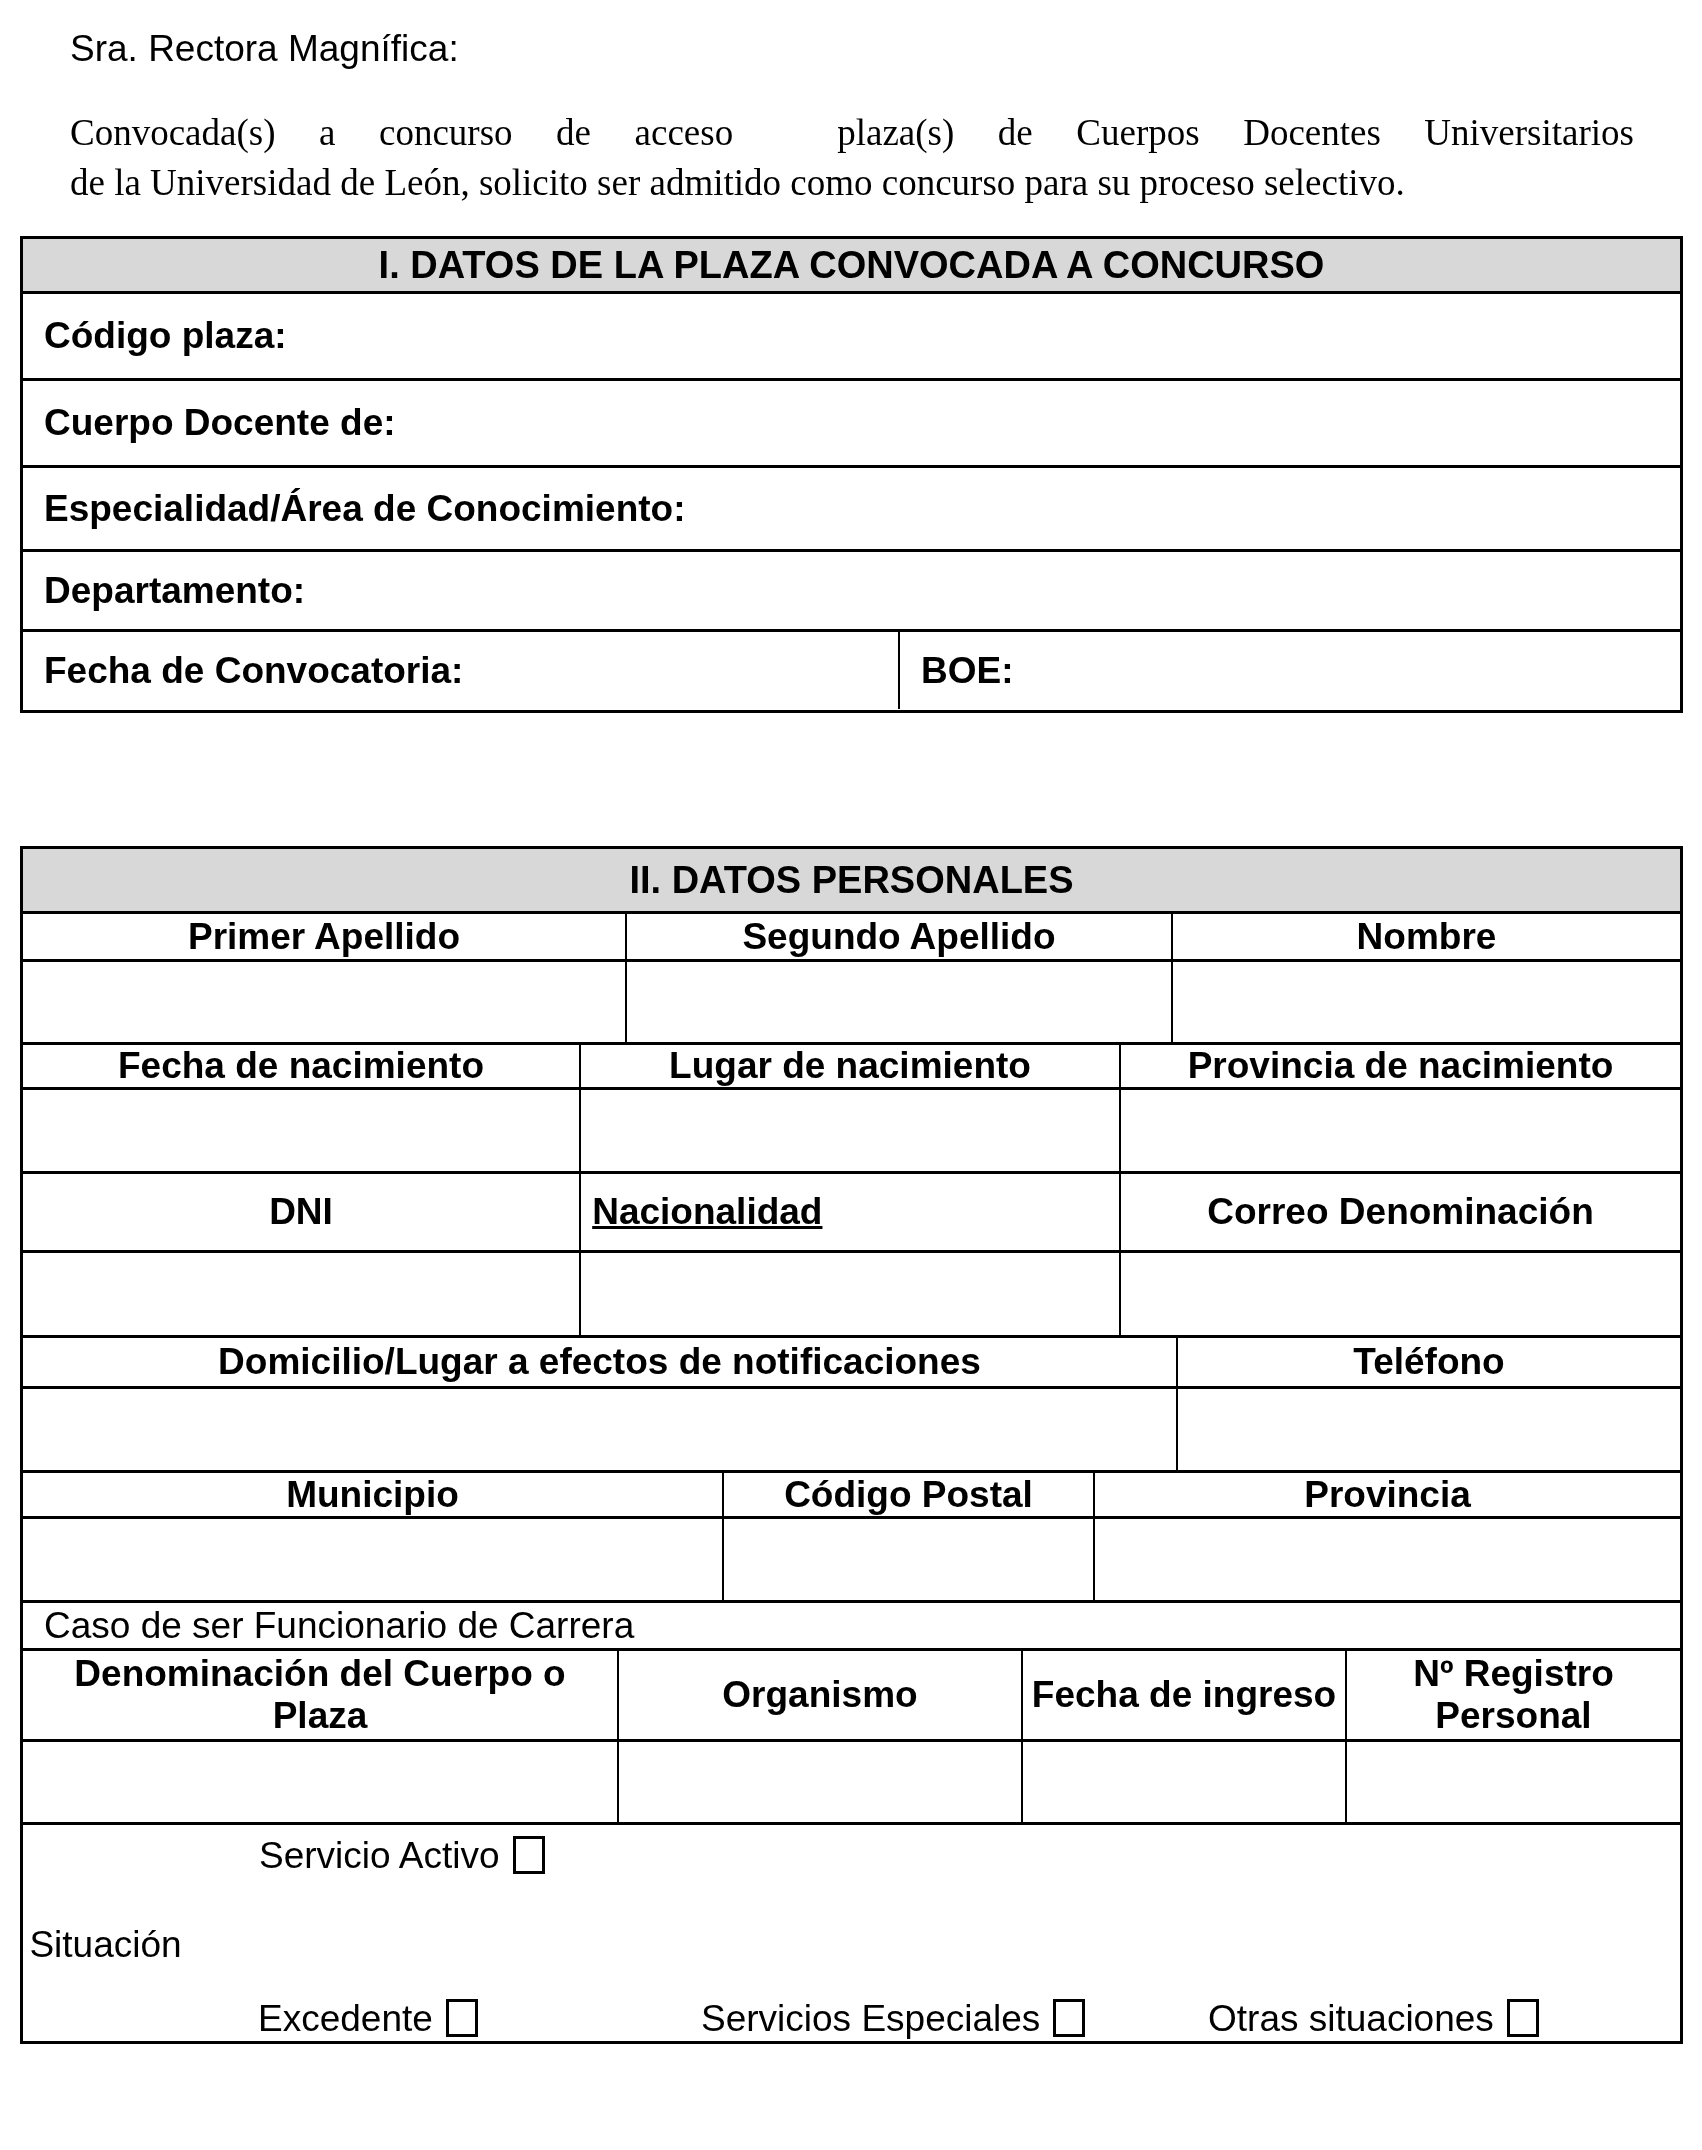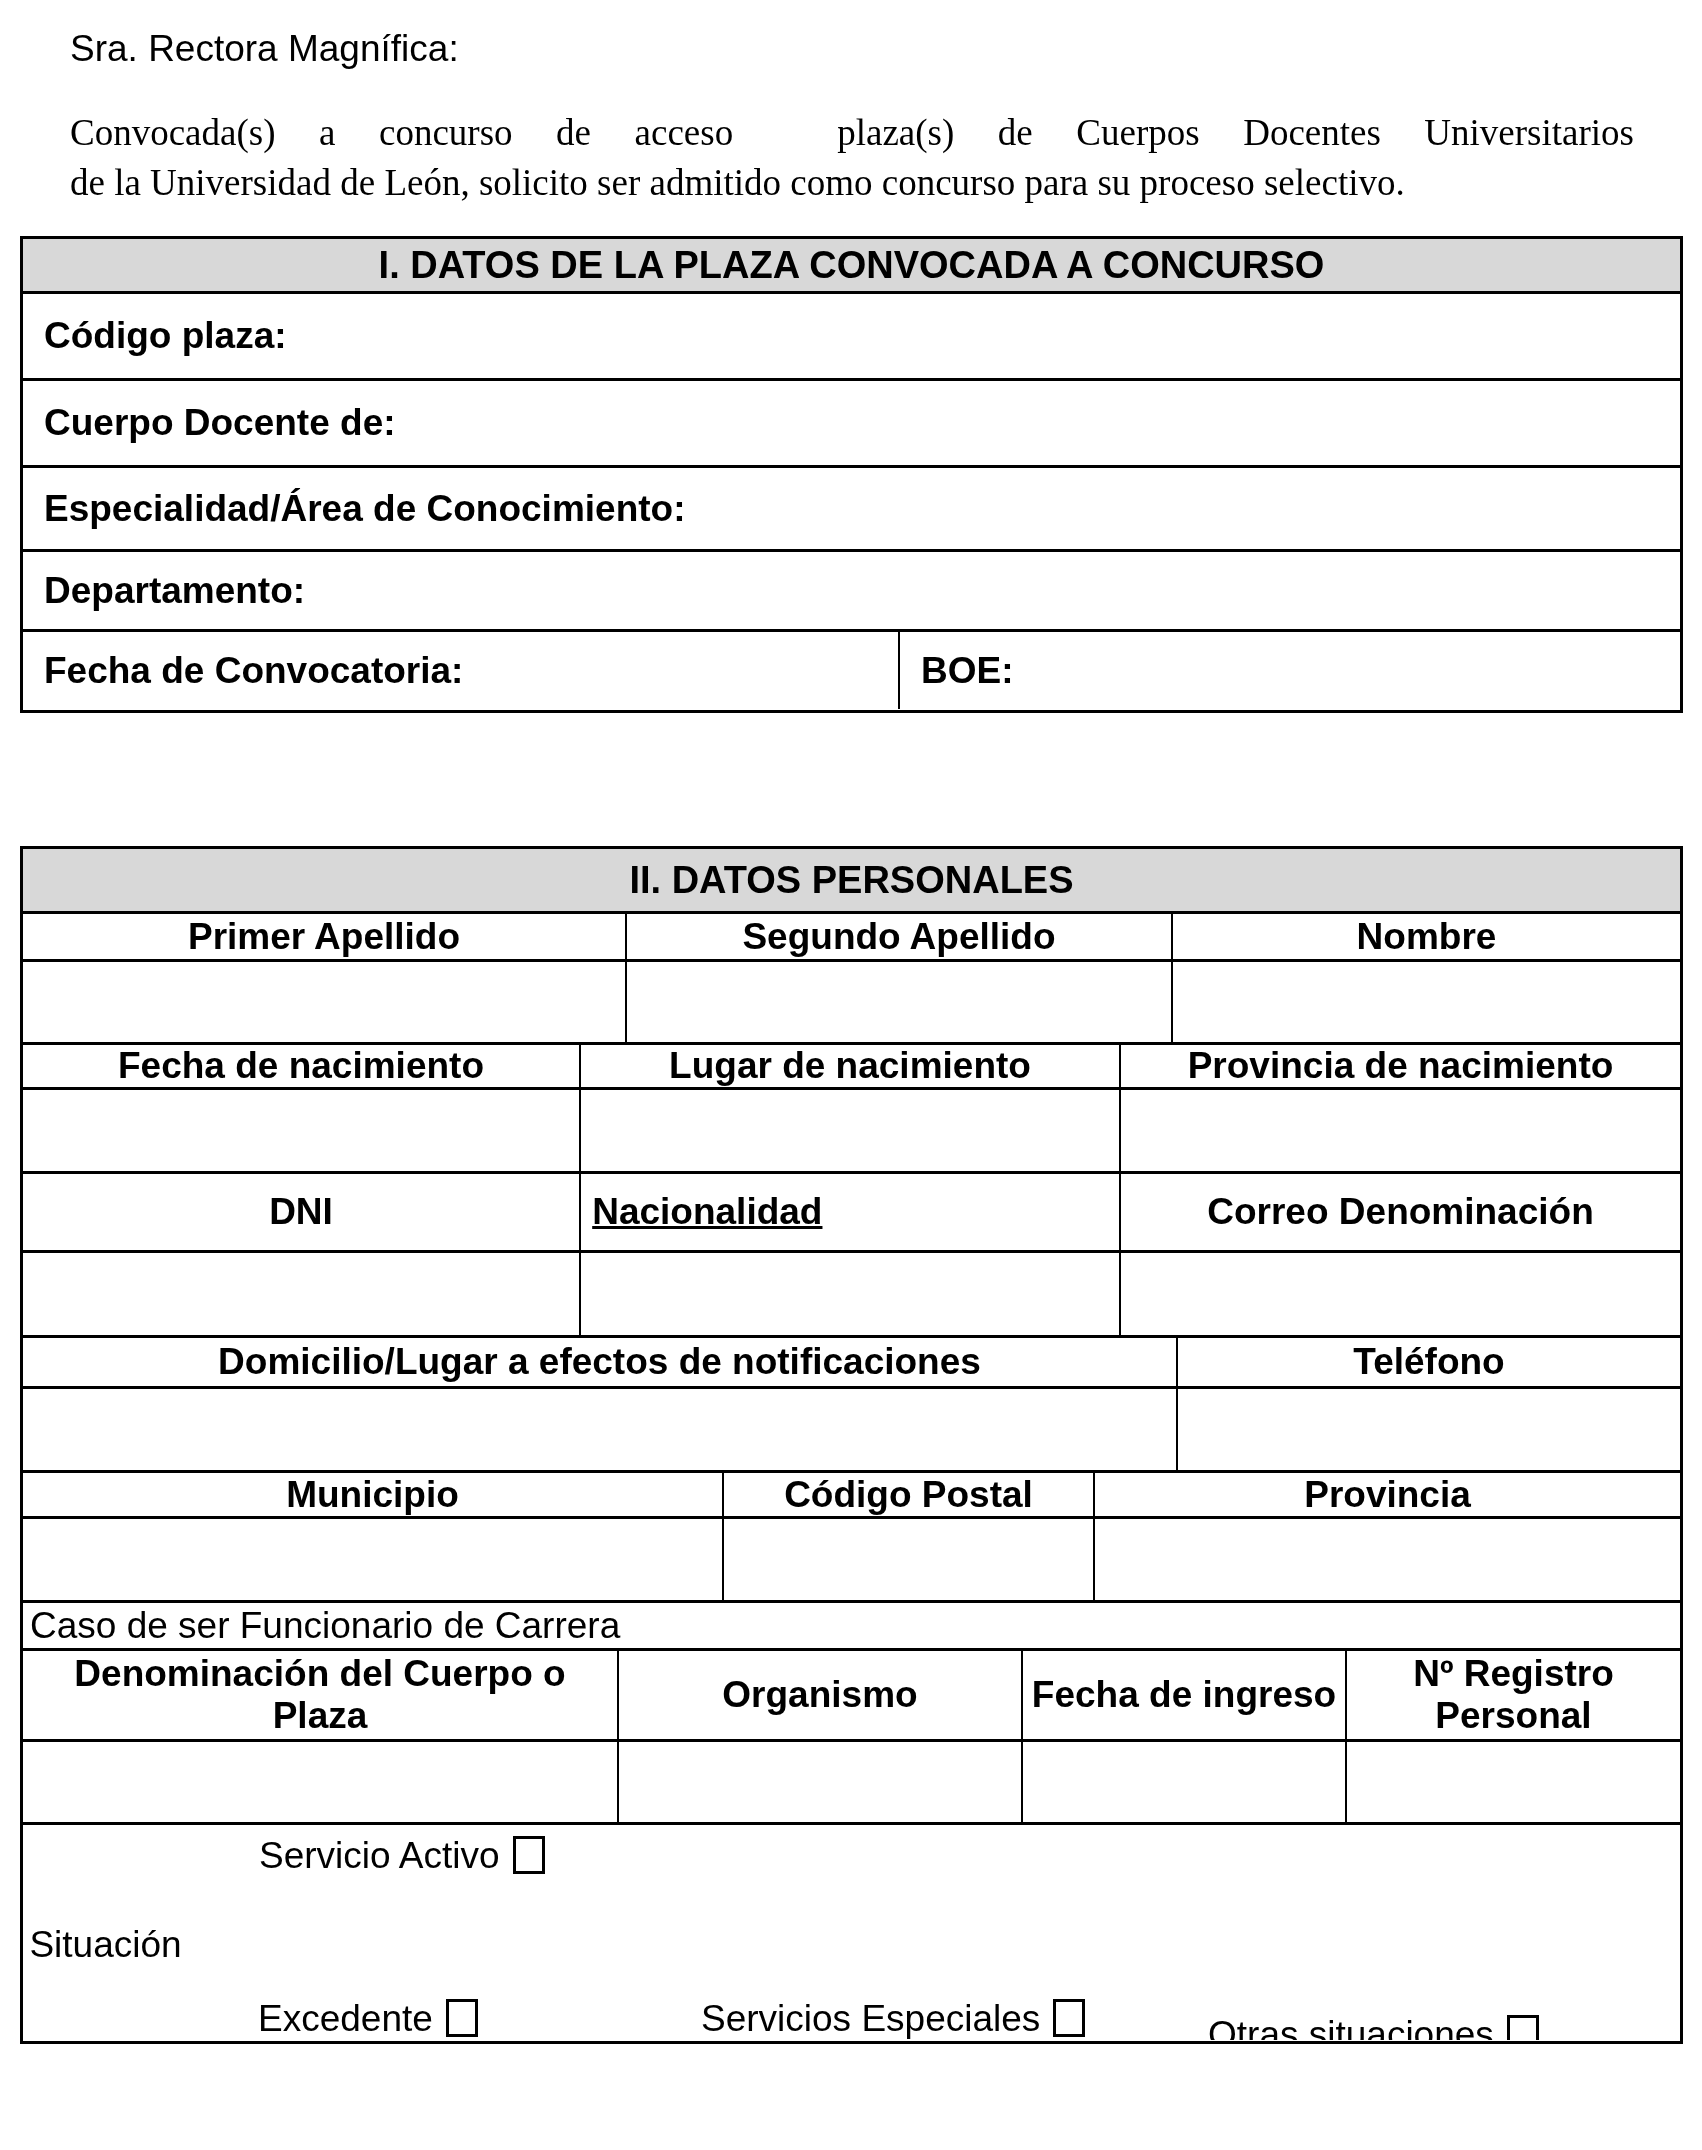--- a/index.html
+++ b/index.html
@@ -40,21 +40,21 @@
   .cell + .cell { border-left:2.4px solid #000; }
 
   .sect-title {
     background:#d8d8d8; font-weight:bold; font-size:38px;
     justify-content:center; text-align:center;
   }
   .hdr { font-weight:bold; line-height:42px; }
   .center { justify-content:center; text-align:center; }
   .lbl { font-weight:bold; padding-left:21px; }
   .pad-sm { padding-left:11.2px;text-decoration:underline; }
-  .note { padding-left:7px; }
+  .note { padding-left:21px; }
 
   
   .cols-fecha-boe { grid-template-columns:875px 1fr; }
   .cols-name      { grid-template-columns:602px 546px 1fr; }
   .cols-birth     { grid-template-columns:556px 540px 1fr; }
   .cols-addr      { grid-template-columns:1153px 1fr; }
   .cols-mun       { grid-template-columns:699px 371px 1fr; }
   .cols-civil     { grid-template-columns:594px 404px 324px 1fr; }
   .cols-civil .cell { padding-left:8px; padding-right:8px; }
 
@@ -64,21 +64,21 @@
   .h104{height:83px} .h105{height:84px} .h106{height:85px} .h108{height:87px}
   .h109{height:87px} .h113{height:91px} .h272{height:218px}
 
   
   .sit-cell { position:relative; display:block; }
   .sit-line { position:absolute; font-size:37px; white-space:nowrap; }
   .sa-line   { left:236px; top:9.6px; }
   .sit-label { left:6.4px;   top:99px; }
   .opt-exc   { left:235px;  top:173px; }
   .opt-esp   { left:678px;  top:173px; }
-  .opt-otr   { left:1185px; top:189px; }
+  .opt-otr   { left:1185px; top:173px; }
 
   .checkbox {
     display:inline-block; width:26px; height:32px;
     border:3.2px solid #000; background:#fff;
     margin-left:13px; vertical-align:-6.4px;
   }
 </style>
 </head>
 <body>
 

